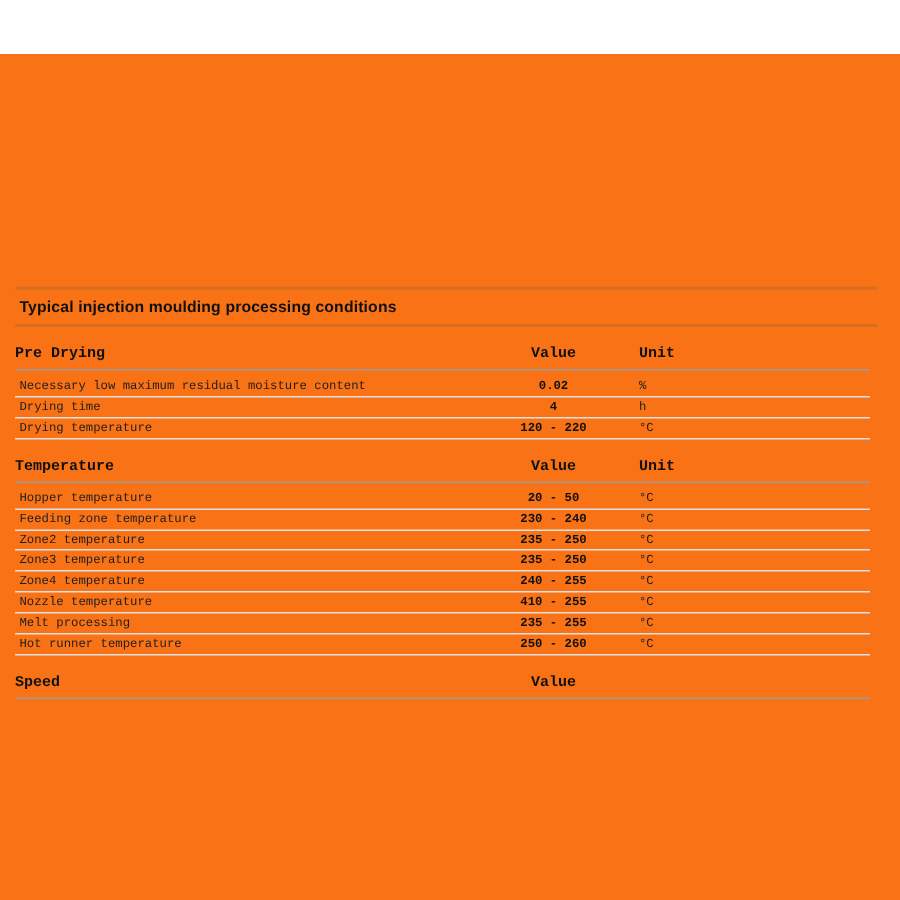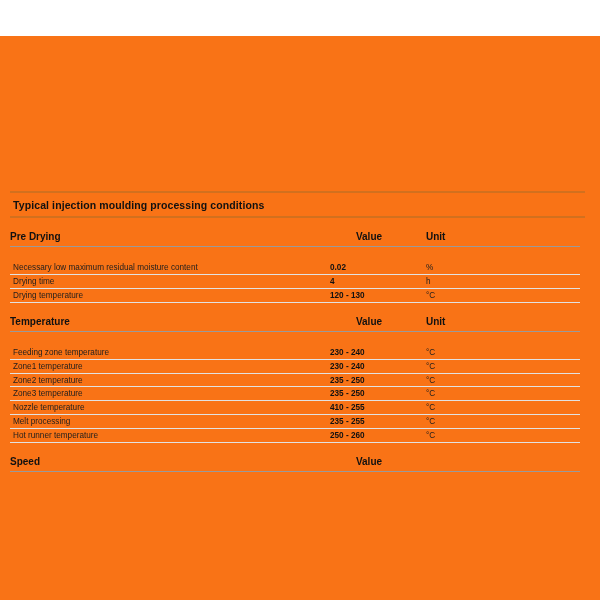--- a/index.html
+++ b/index.html
@@ -75,20 +75,21 @@
 
   .tbl th, .tbl td {
     padding: 0;
     margin: 0;
     vertical-align: bottom;
     font-size: 8.2px;
     line-height: 11.4px;
     font-weight: normal;
     text-align: left;
     white-space: nowrap;
+    font-family: Liberation Mono, monospace;
   }
 
   
   .tbl thead th {
     font-size: 10px;
     font-weight: bold;
     line-height: 15px;
     padding-bottom: 2px;
     color: #111111;
     border-bottom: 1px solid #9a9a9a;
@@ -96,23 +97,24 @@
   .tbl thead th.h-value { text-align: center; }
   .tbl thead th.h-unit  { text-align: left; padding-left: 18px; }
 
   
   .tbl tbody td {
     border-bottom: 1px solid #e2e2e2;
     padding-top: 1px;
     padding-bottom: 0.5px;
     color: #1e1e1e;
   }
-  .tbl tbody tr:first-child td { padding-top: 15px; }
+  .tbl tbody tr:first-child td { padding-top: 5px; }
   .tbl tbody td.v-label { padding-left: 3px; }
   .tbl tbody td.v-value {
+    text-align: center;
     font-weight: bold;
     color: #111111;
   }
   .tbl tbody td.v-unit {
     text-align: left;
     padding-left: 18px;
     color: #1e1e1e;
   }
 </style>
 </head>
@@ -149,21 +151,21 @@
               <td class="v-value">0.02</td>
               <td class="v-unit">%</td>
             </tr>
             <tr>
               <td class="v-label">Drying time</td>
               <td class="v-value">4</td>
               <td class="v-unit">h</td>
             </tr>
             <tr>
               <td class="v-label">Drying temperature</td>
-              <td class="v-value">120 - 130</td>
+              <td class="v-value">120 - 220</td>
               <td class="v-unit">°C</td>
             </tr>
           </tbody>
         </table>
       </div>
 
       <div class="spacer-above-section"></div>
       <div class="section">
         <table class="tbl">
           <colgroup>
@@ -173,37 +175,42 @@
             </colgroup>
           <thead>
             <tr>
               <th class="h-label">Temperature</th>
               <th class="h-value">Value</th>
               <th class="h-unit">Unit</th>
             </tr>
           </thead>
           <tbody>
             <tr>
+              <td class="v-label">Hopper temperature</td>
+              <td class="v-value">20 - 50</td>
+              <td class="v-unit">°C</td>
+            </tr>
+            <tr>
               <td class="v-label">Feeding zone temperature</td>
               <td class="v-value">230 - 240</td>
               <td class="v-unit">°C</td>
             </tr>
             <tr>
-              <td class="v-label">Zone1 temperature</td>
-              <td class="v-value">230 - 240</td>
-              <td class="v-unit">°C</td>
-            </tr>
-            <tr>
               <td class="v-label">Zone2 temperature</td>
               <td class="v-value">235 - 250</td>
               <td class="v-unit">°C</td>
             </tr>
             <tr>
               <td class="v-label">Zone3 temperature</td>
               <td class="v-value">235 - 250</td>
+              <td class="v-unit">°C</td>
+            </tr>
+            <tr>
+              <td class="v-label">Zone4 temperature</td>
+              <td class="v-value">240 - 255</td>
               <td class="v-unit">°C</td>
             </tr>
             <tr>
               <td class="v-label">Nozzle temperature</td>
               <td class="v-value">410 - 255</td>
               <td class="v-unit">°C</td>
             </tr>
             <tr>
               <td class="v-label">Melt processing</td>
               <td class="v-value">235 - 255</td>

